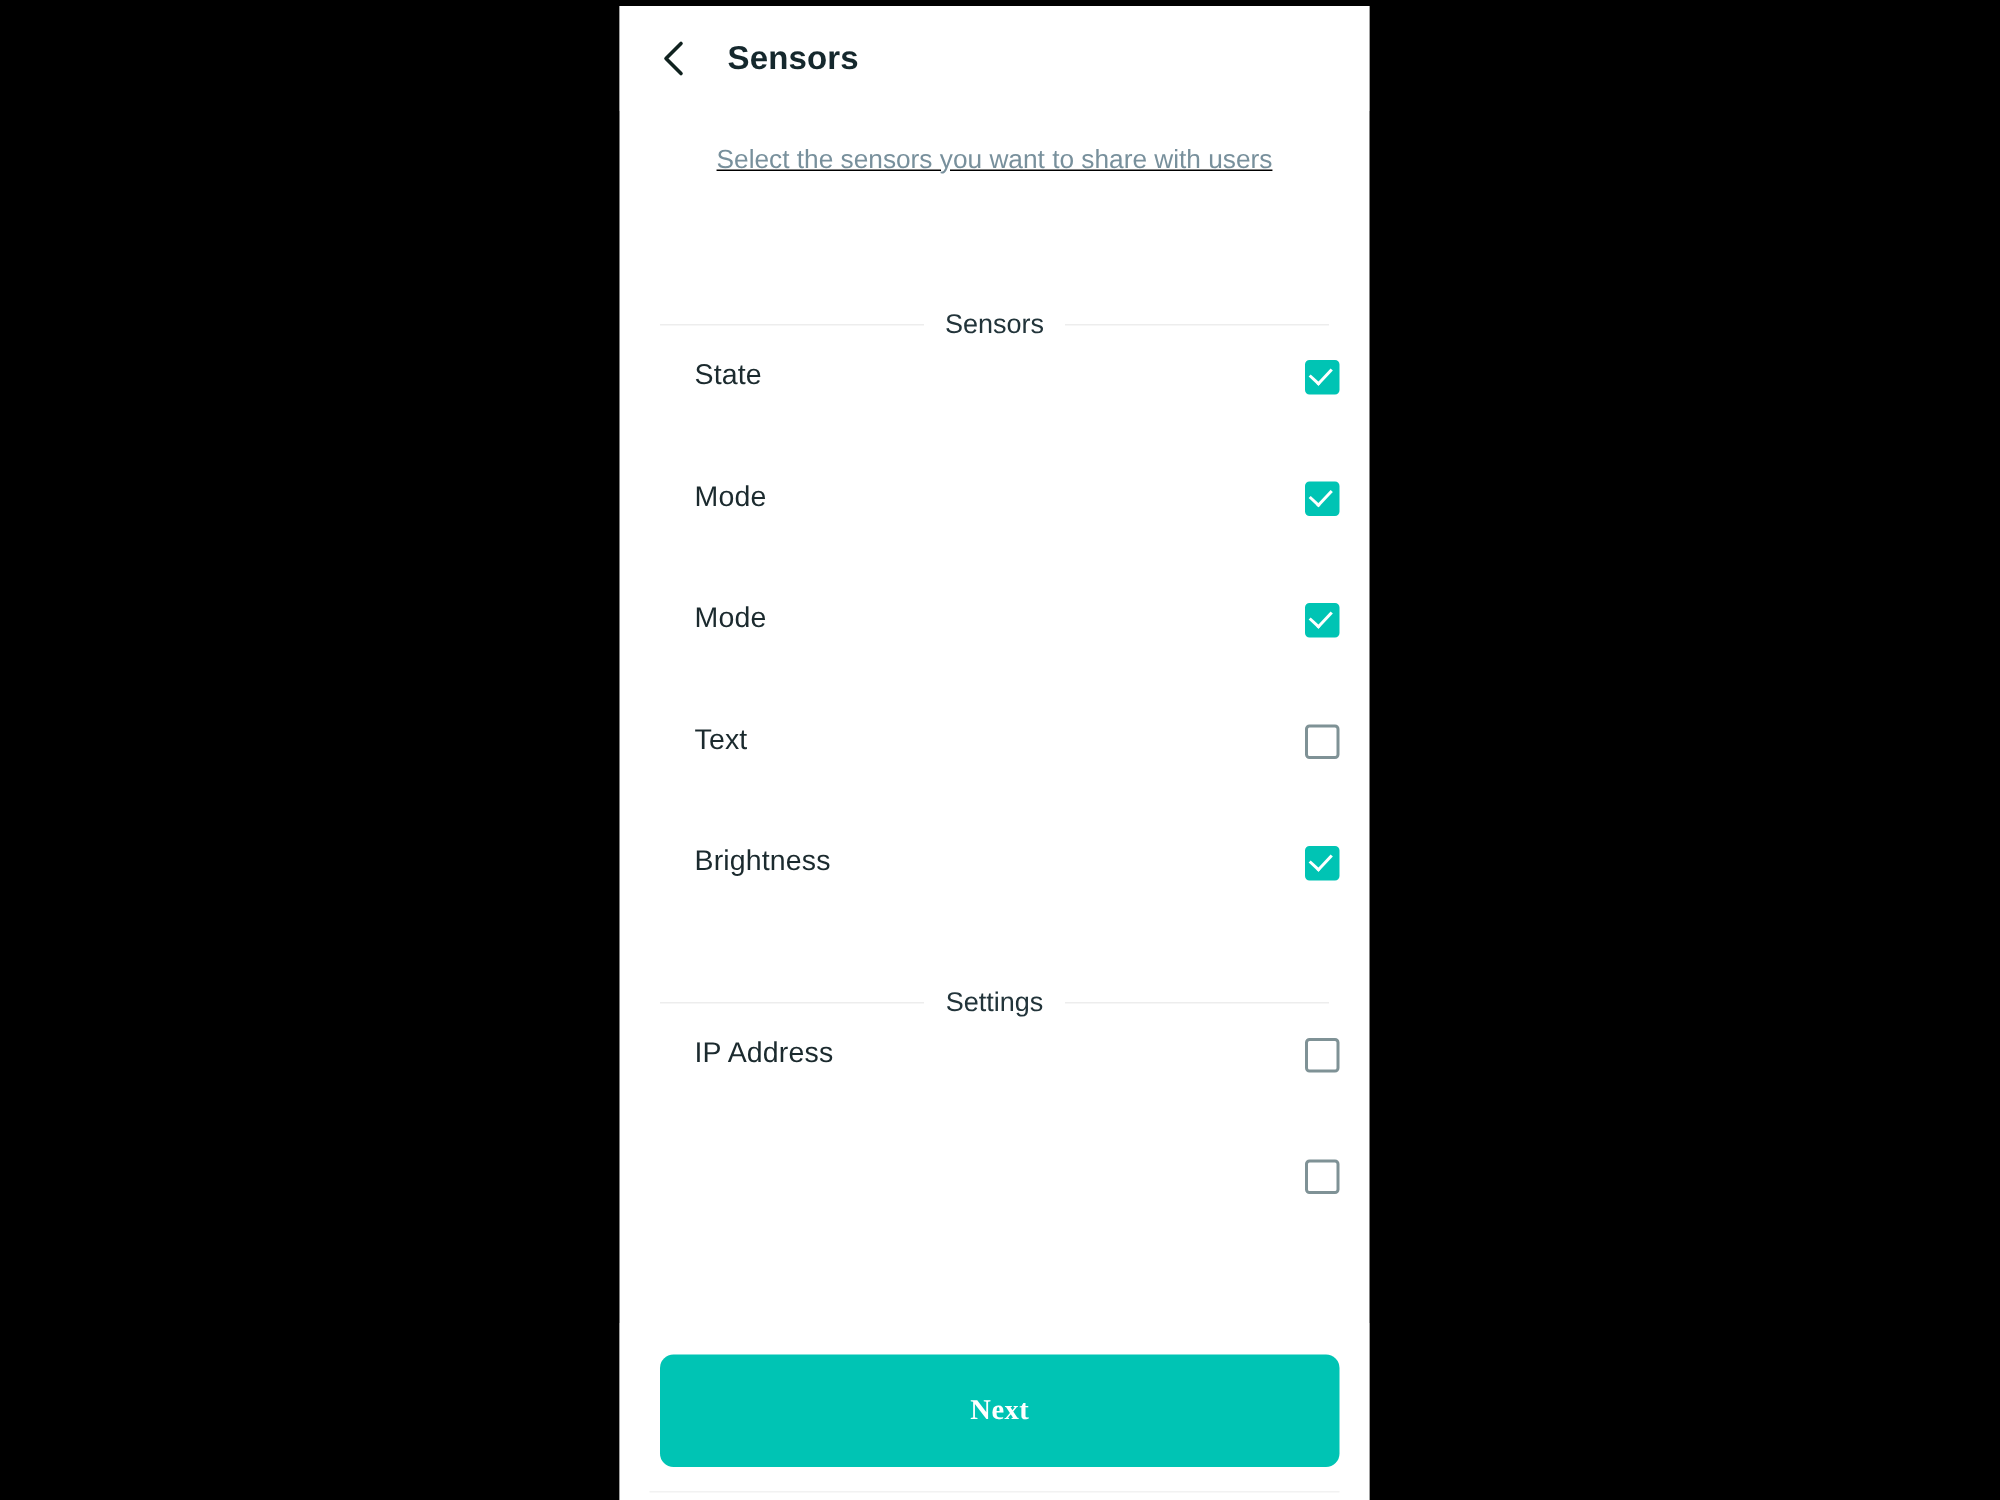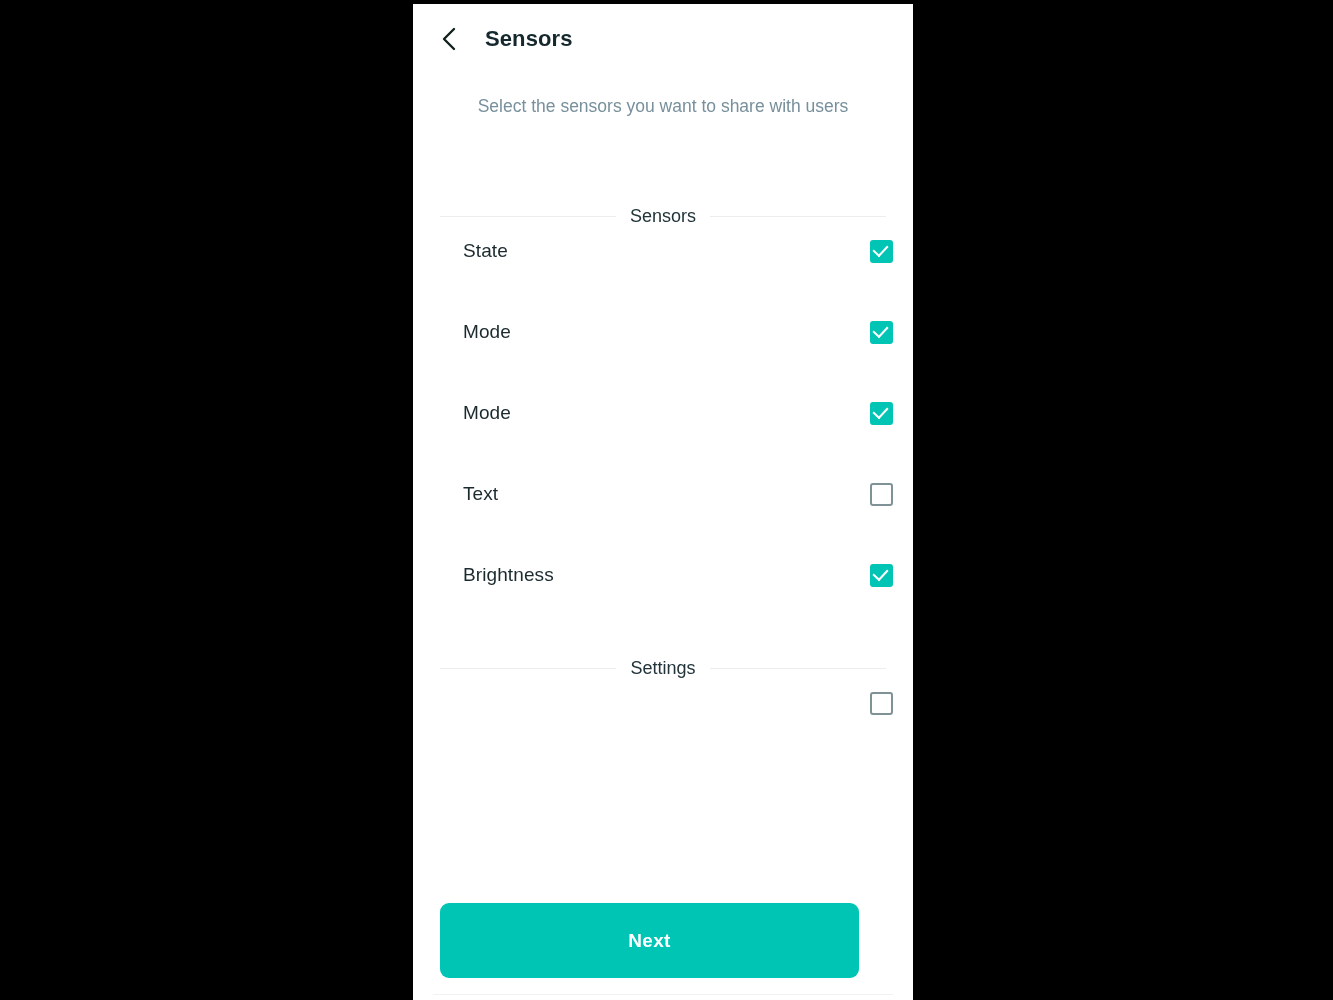--- a/index.html
+++ b/index.html
@@ -50,20 +50,21 @@
     margin-left: 12px;
   }
 
   
   .subtitle-wrap {
     height: 64px;
     display: flex;
     align-items: center;
     justify-content: center;
     padding: 0 8px;
+    text-decoration: underline;
   }
   .subtitle {
     font-size: 17.5px;
     color: #78909c;
     text-align: center;
     white-space: nowrap;
   }
 
   
   .count-bar {
@@ -167,29 +168,29 @@
     bottom: 0;
     width: 500px;
     height: 122px;
     background: #ffffff;
     z-index: 5;
   }
   .next-btn {
     position: absolute;
     left: 27px;
     top: 21px;
-    width: 419px;
+    width: 453px;
     height: 75px;
     background: #00c4b4;
     border: none;
     border-radius: 9px;
     color: #ffffff;
     font-size: 19px;
     font-weight: bold;
-    font-family: Liberation Sans, sans-serif;
+    font-family: Liberation Serif, serif;
     letter-spacing: 0.3px;
     cursor: pointer;
   }
   .bottom-rule {
     position: absolute;
     left: 20px;
     right: 20px;
     top: 112px;
     height: 1px;
     background: #f2f2f2;
@@ -248,20 +249,24 @@
       <span class="row-label">Brightness</span>
       <span class="cb on"></span>
     </div>
 
     <div class="section-header">
       <span class="rule"></span>
       <span class="sec-label">Settings</span>
       <span class="rule"></span>
     </div>
 
+    <div class="row">
+      <span class="row-label">IP Address</span>
+      <span class="cb off"></span>
+    </div>
 
 
     <div class="row">
       <span class="row-label"></span>
       <span class="cb off"></span>
     </div>
 
   </div>
 
   <div class="bottom-bar">

